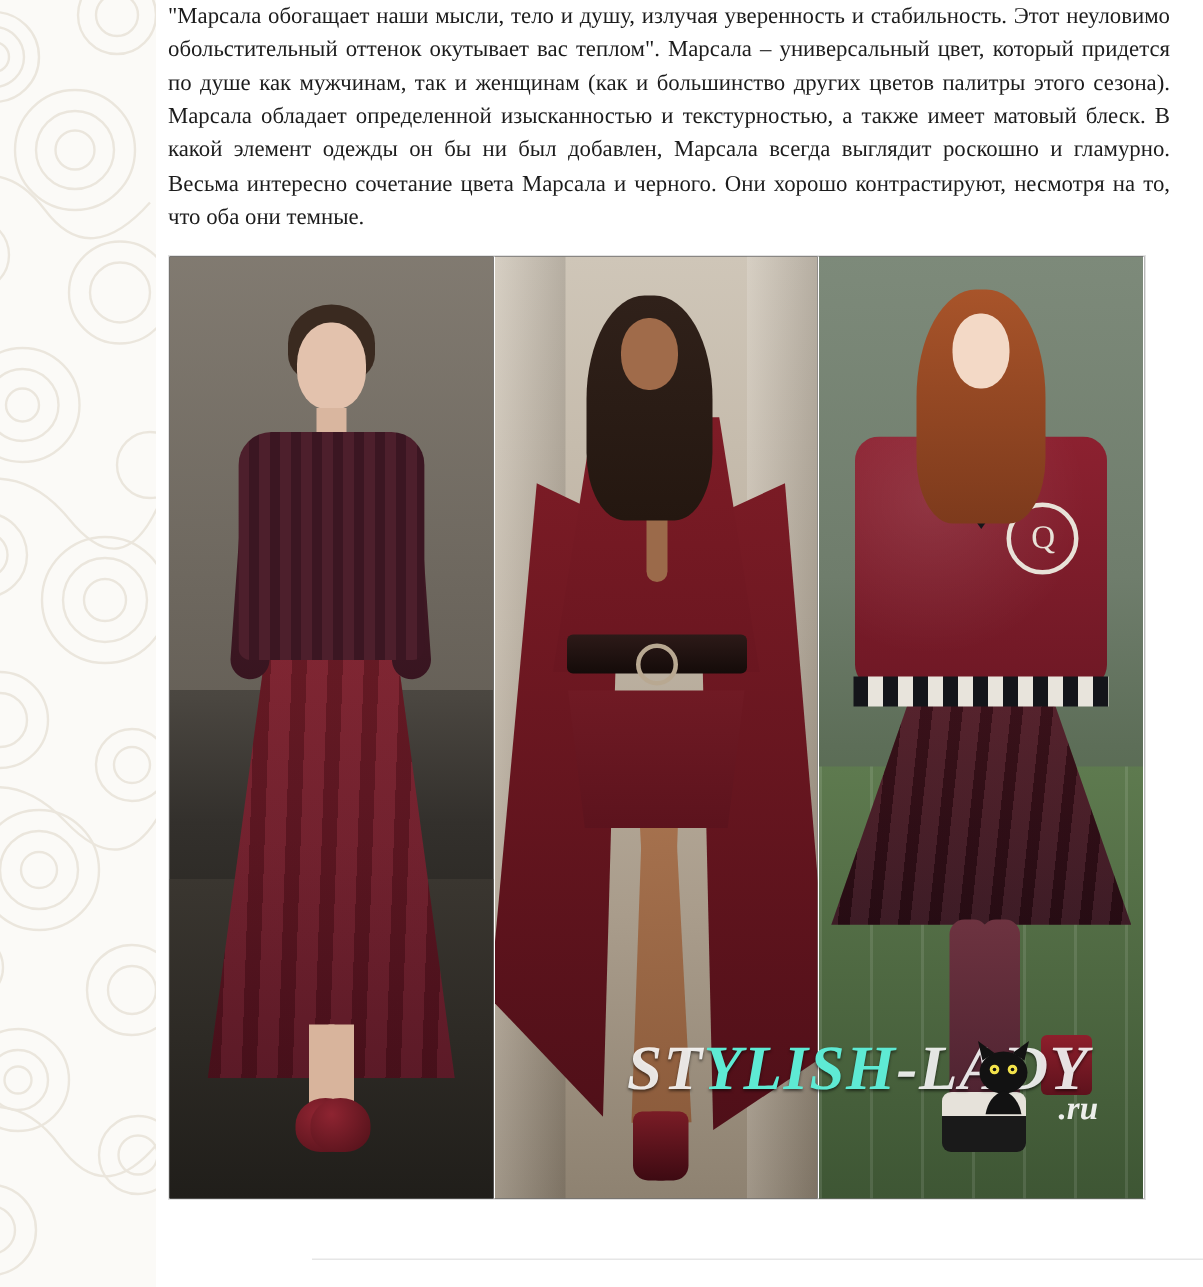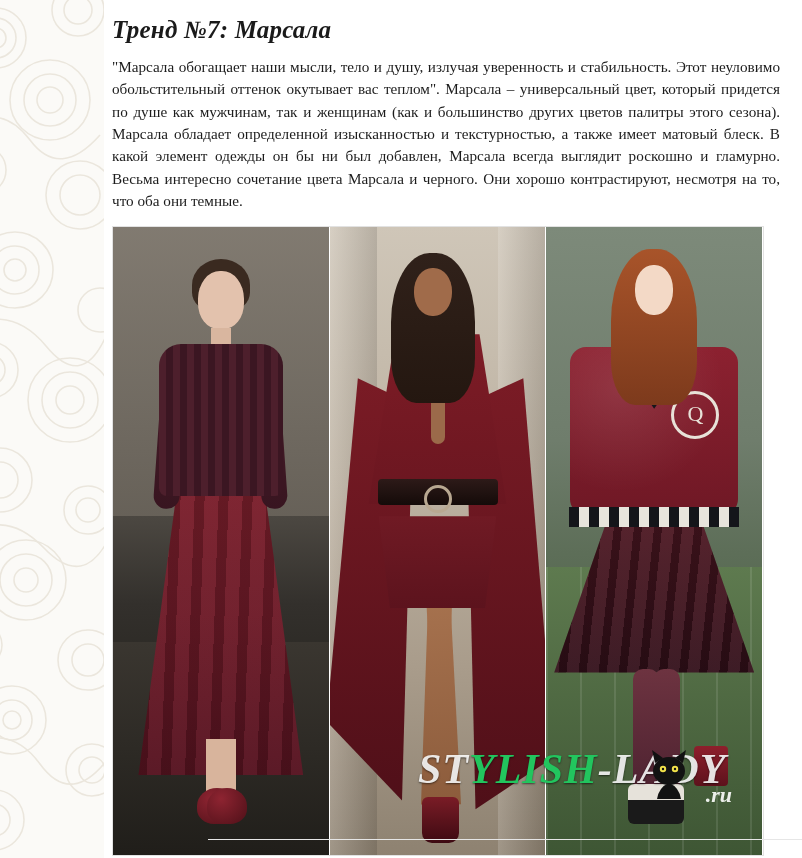--- a/index.html
+++ b/index.html
@@ -312,21 +312,21 @@
   .wm-text {
     font-family: "Liberation Serif", serif;
     font-weight: bold;
     font-style: italic;
     font-size: 42px;
     letter-spacing: 1px;
     color: rgba(255,255,255,.88);
     text-shadow: 0 1px 2px rgba(0,0,0,.55);
     white-space: nowrap;
   }
-  .wm-text .accent { color: #22c55e; font-style: italic; }
+  .wm-text .accent { color: #5eead4; font-style: italic; }
   .wm-ru {
     font-family:"Liberation Serif", serif;
     font-size: 22px; font-style: italic; font-weight: bold;
     color: rgba(255,255,255,.9);
     position:absolute; right: 6px; bottom: 15px;
   }
   .wm-cat {
     position:absolute; right: 46px; bottom: 24px; width:46px; height:52px;
   }
 
@@ -386,21 +386,20 @@
         <path d="M0 150 q40 -30 70 10 t70 -5"></path>
         <path d="M0 350 q50 -28 86 16 t60 -10"></path>
         <path d="M0 560 q44 -34 84 8 t66 -12"></path>
         <path d="M0 770 q48 -30 80 14 t70 -8"></path>
       </g>
     </svg>
   </div>
 
   <div id="content">
 
-    <h1 class="trend-title">Тренд №7: Марсала</h1>
 
     <p class="trend-text">"Марсала обогащает наши мысли, тело и душу, излучая уверенность и стабильность. Этот неуловимо обольстительный оттенок окутывает вас теплом". Марсала – универсальный цвет, который придется по душе как мужчинам, так и женщинам (как и большинство других цветов палитры этого сезона). Марсала обладает определенной изысканностью и текстурностью, а также имеет матовый блеск. В какой элемент одежды он бы ни был добавлен, Марсала всегда выглядит роскошно и гламурно. Весьма интересно сочетание цвета Марсала и черного. Они хорошо контрастируют, несмотря на то, что оба они темные.</p>
 
     <div class="gallery">
 
       <div class="gal-cell p1">
         <div class="bg"></div>
         <div class="wall"></div>
         <div class="floor"></div>
         <div class="skirt"></div>

